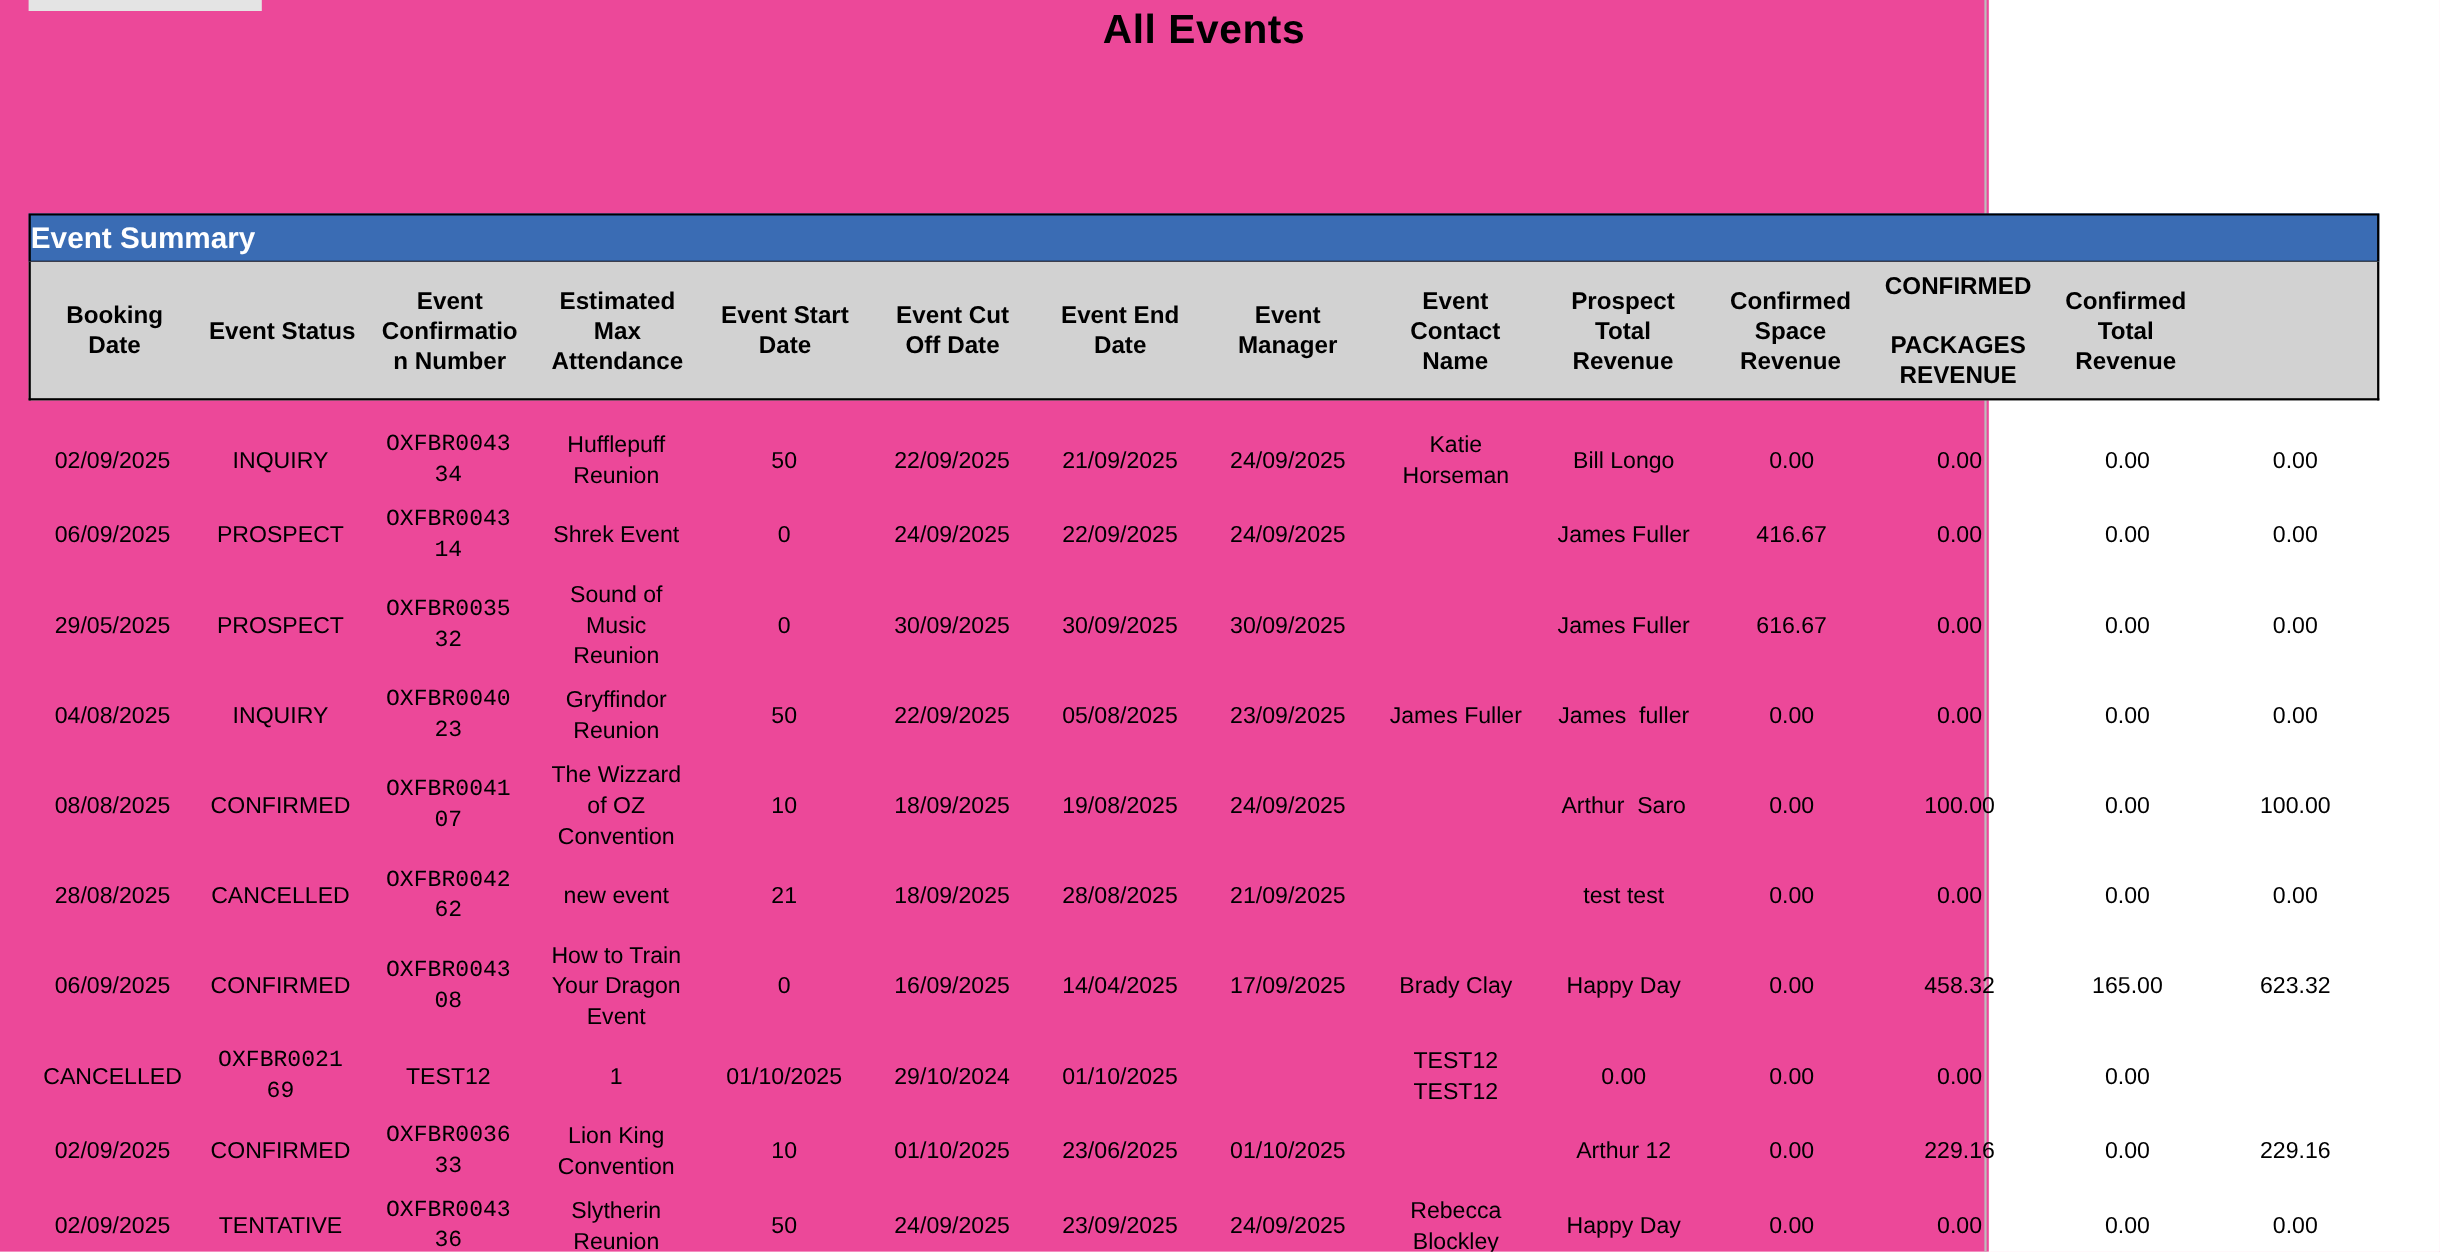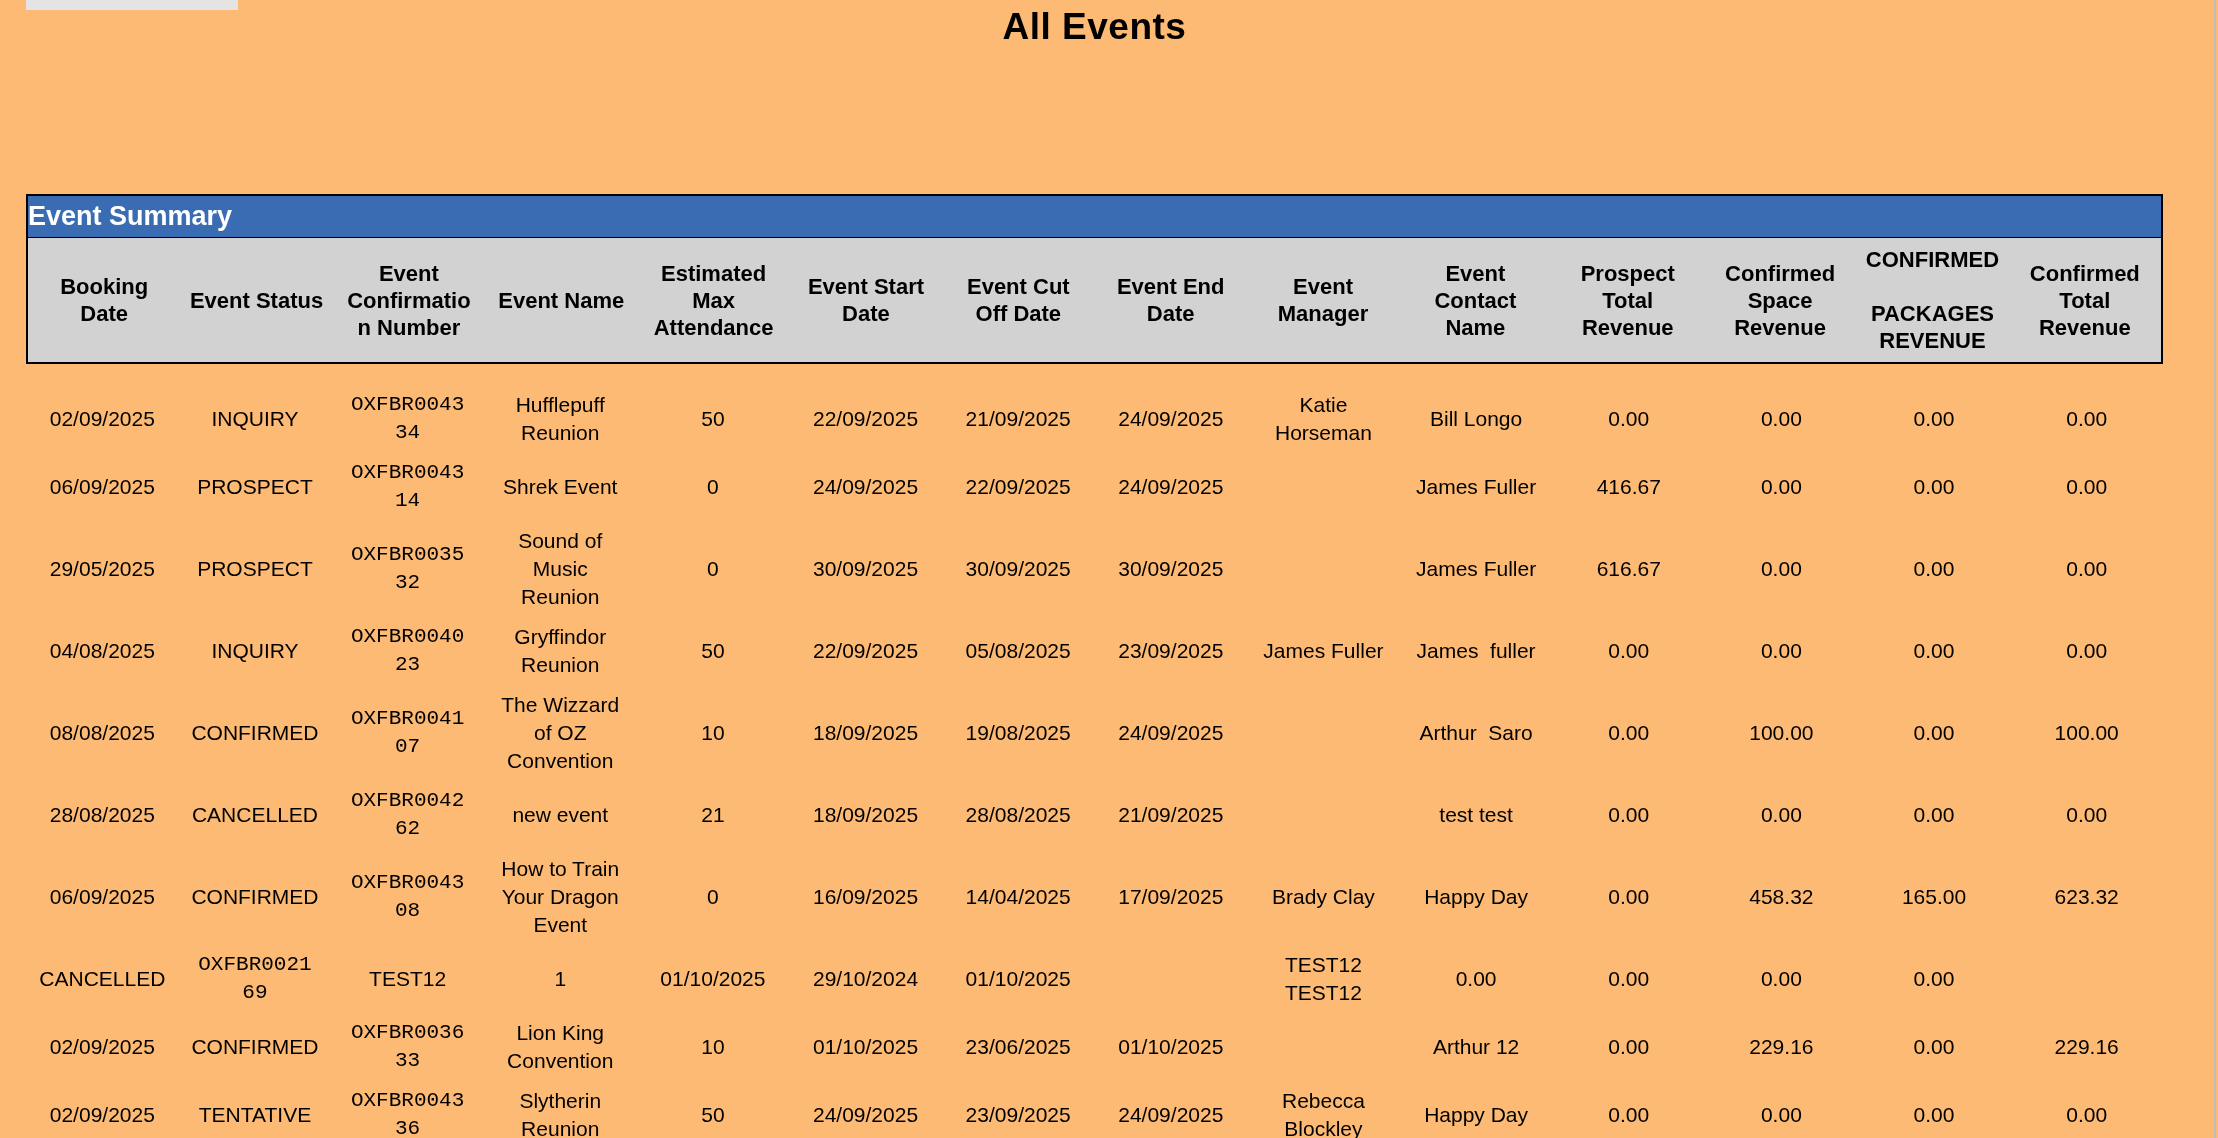--- a/index.html
+++ b/index.html
@@ -1,18 +1,18 @@
 <!DOCTYPE html>
 <html><head>
 <meta charset="utf-8">
 <style>
   * { margin:0; padding:0; box-sizing:border-box; }
   html,body { width:2218px; height:1138px; background:#ffffff; overflow:hidden;
               font-family:"Liberation Sans", sans-serif; color:#000; }
-  .root { position:relative; width:2218px; height:1138px; background:#fdba74; }
+  .root { position:relative; width:1808px; height:1138px; background:#ec4899; }
 
   .top-edge-bar { position:absolute; left:26px; top:0; width:212px; height:10px; background:#e4e4e4; }
   .right-edge-line { position:absolute; right:2px; top:0; width:2px; height:1138px; background:#bdbdbd; }
 
   .page-title { position:absolute; left:26px; top:6px; width:2137px; text-align:center;
                 font-size:37px; font-weight:bold; letter-spacing:0.5px; }
 
   .report { position:absolute; left:26px; top:194px; width:2137px; }
 
   .summary-bar { background:#3a6cb4; border:2px solid #000; border-bottom:1px solid #000;
@@ -60,23 +60,20 @@
 Date</span>
         </div>
         <div class="hcell col1">
           <span class="htext">Event Status</span>
         </div>
         <div class="hcell col2">
           <span class="htext">Event
 Confirmatio
 n Number</span>
         </div>
-        <div class="hcell col3">
-          <span class="htext">Event Name</span>
-        </div>
         <div class="hcell col4">
           <span class="htext">Estimated
 Max
 Attendance</span>
         </div>
         <div class="hcell col5">
           <span class="htext">Event Start
 Date</span>
         </div>
         <div class="hcell col6">

